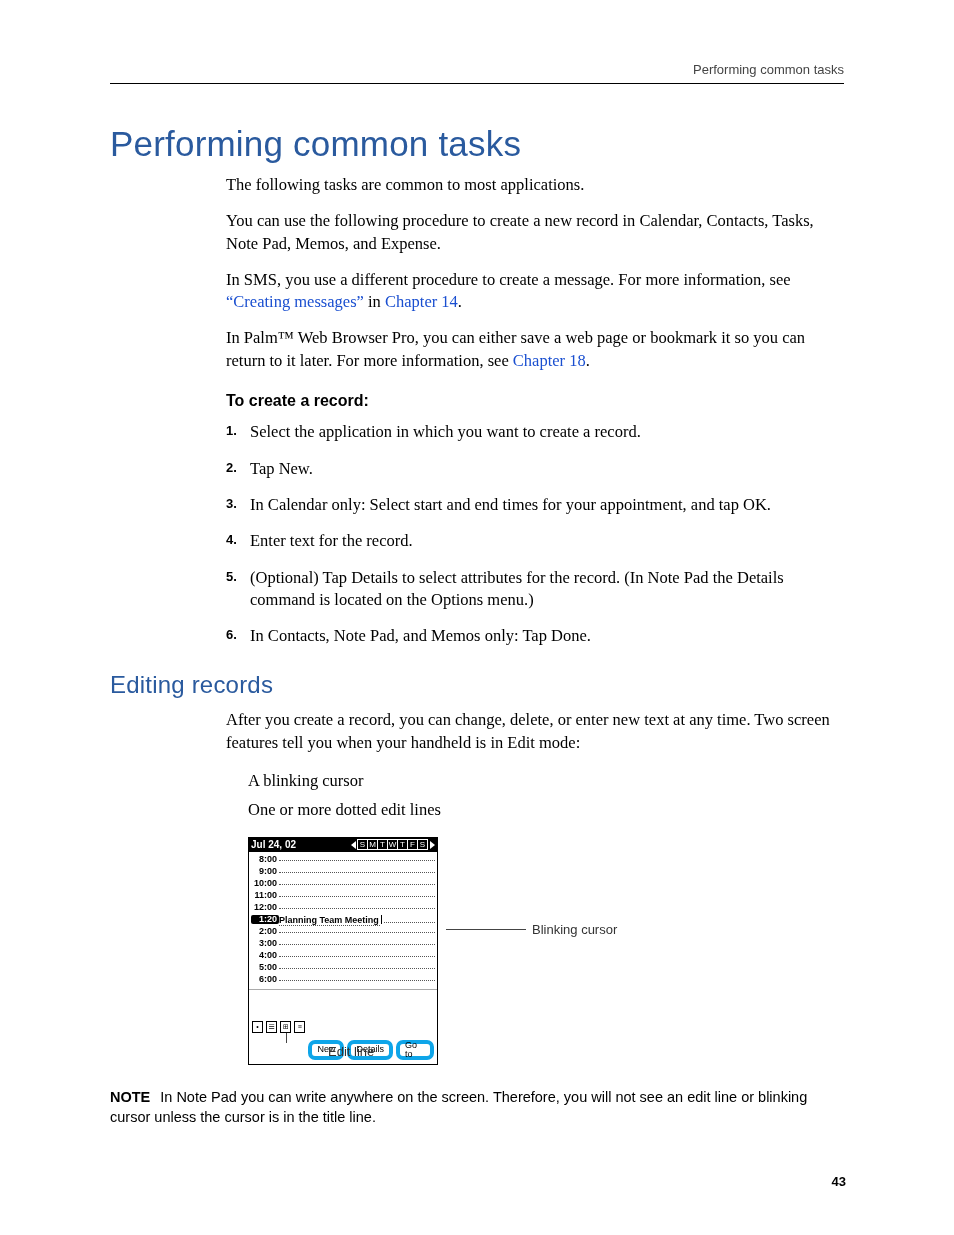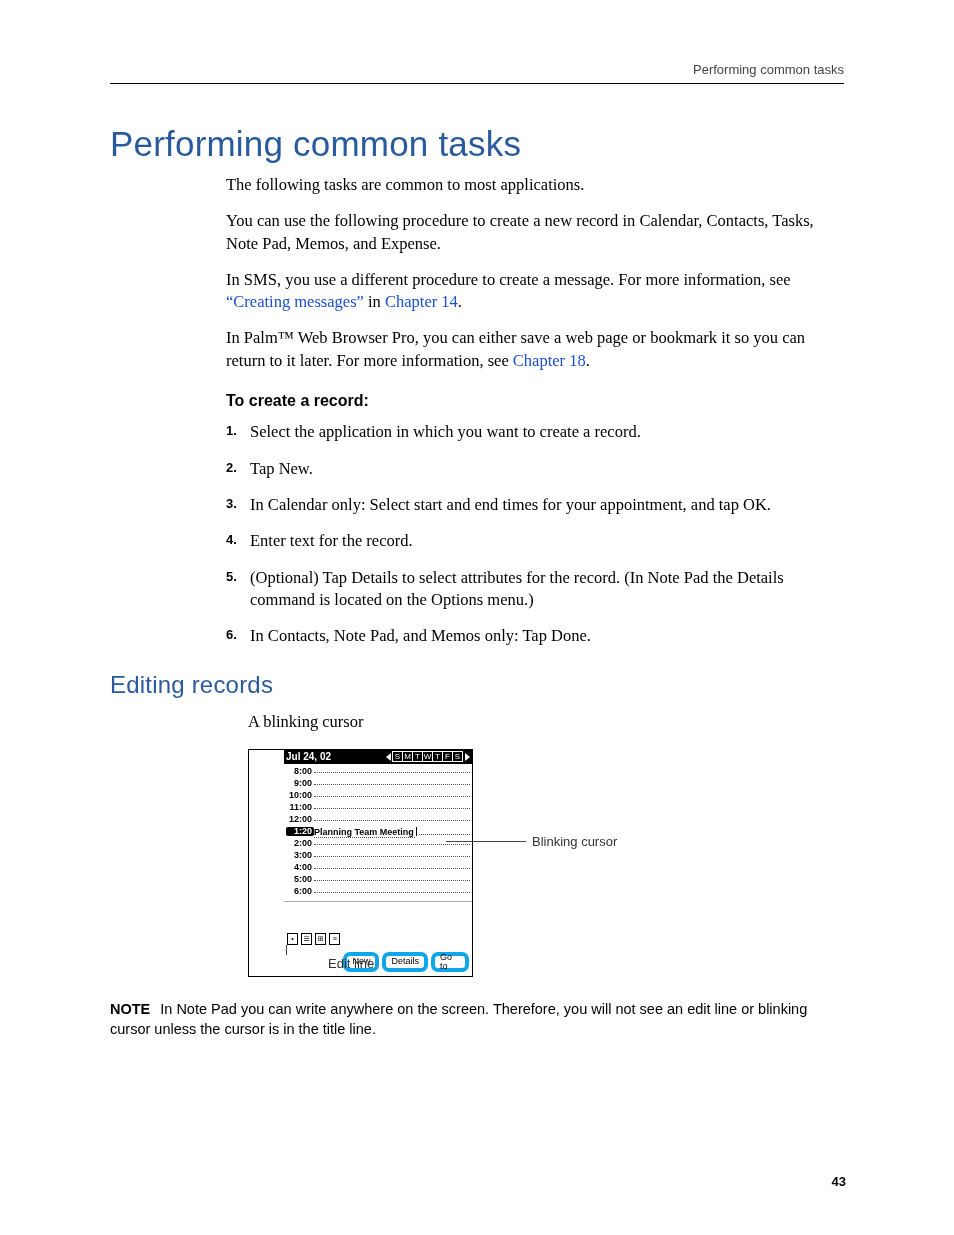--- a/index.html
+++ b/index.html
@@ -98,21 +98,20 @@
     position: relative;
     width: 520px;
     font-family: Helvetica, Arial, sans-serif;
   }
   .device {
     width: 188px;
     border: 1px solid #000;
     background: #fff;
     font-size: 10px;
     line-height: 1;
-    padding-left: 35px;
   }
   .dev-header {
     background: #000;
     color: #fff;
     height: 14px;
     display: flex;
     align-items: center;
     padding: 0 2px;
     position: relative;
   }
@@ -279,22 +278,24 @@
       <li>In Calendar only: Select start and end times for your appointment, and tap OK.</li>
       <li>Enter text for the record.</li>
       <li>(Optional) Tap Details to select attributes for the record. (In Note Pad the Details command is located on the Options menu.)</li>
       <li>In Contacts, Note Pad, and Memos only: Tap Done.</li>
     </ol>
   </div>
 
   <h2 class="sub-title">Editing records</h2>
 
   <div class="body-block">
+    <p>After you create a record, you can change, delete, or enter new text at any time. Two screen features tell you when your handheld is in Edit mode:</p>
     <div class="indent-list">
       <div>A blinking cursor</div>
+      <div>One or more dotted edit lines</div>
     </div>
 
     <div class="figure">
       <div class="device">
         <div class="dev-header">
           <span class="dev-date">Jul 24, 02</span>
           <div class="dev-nav">
             <span class="tri left"></span>
             <span class="dbox">S</span>
             <span class="dbox">M</span>

